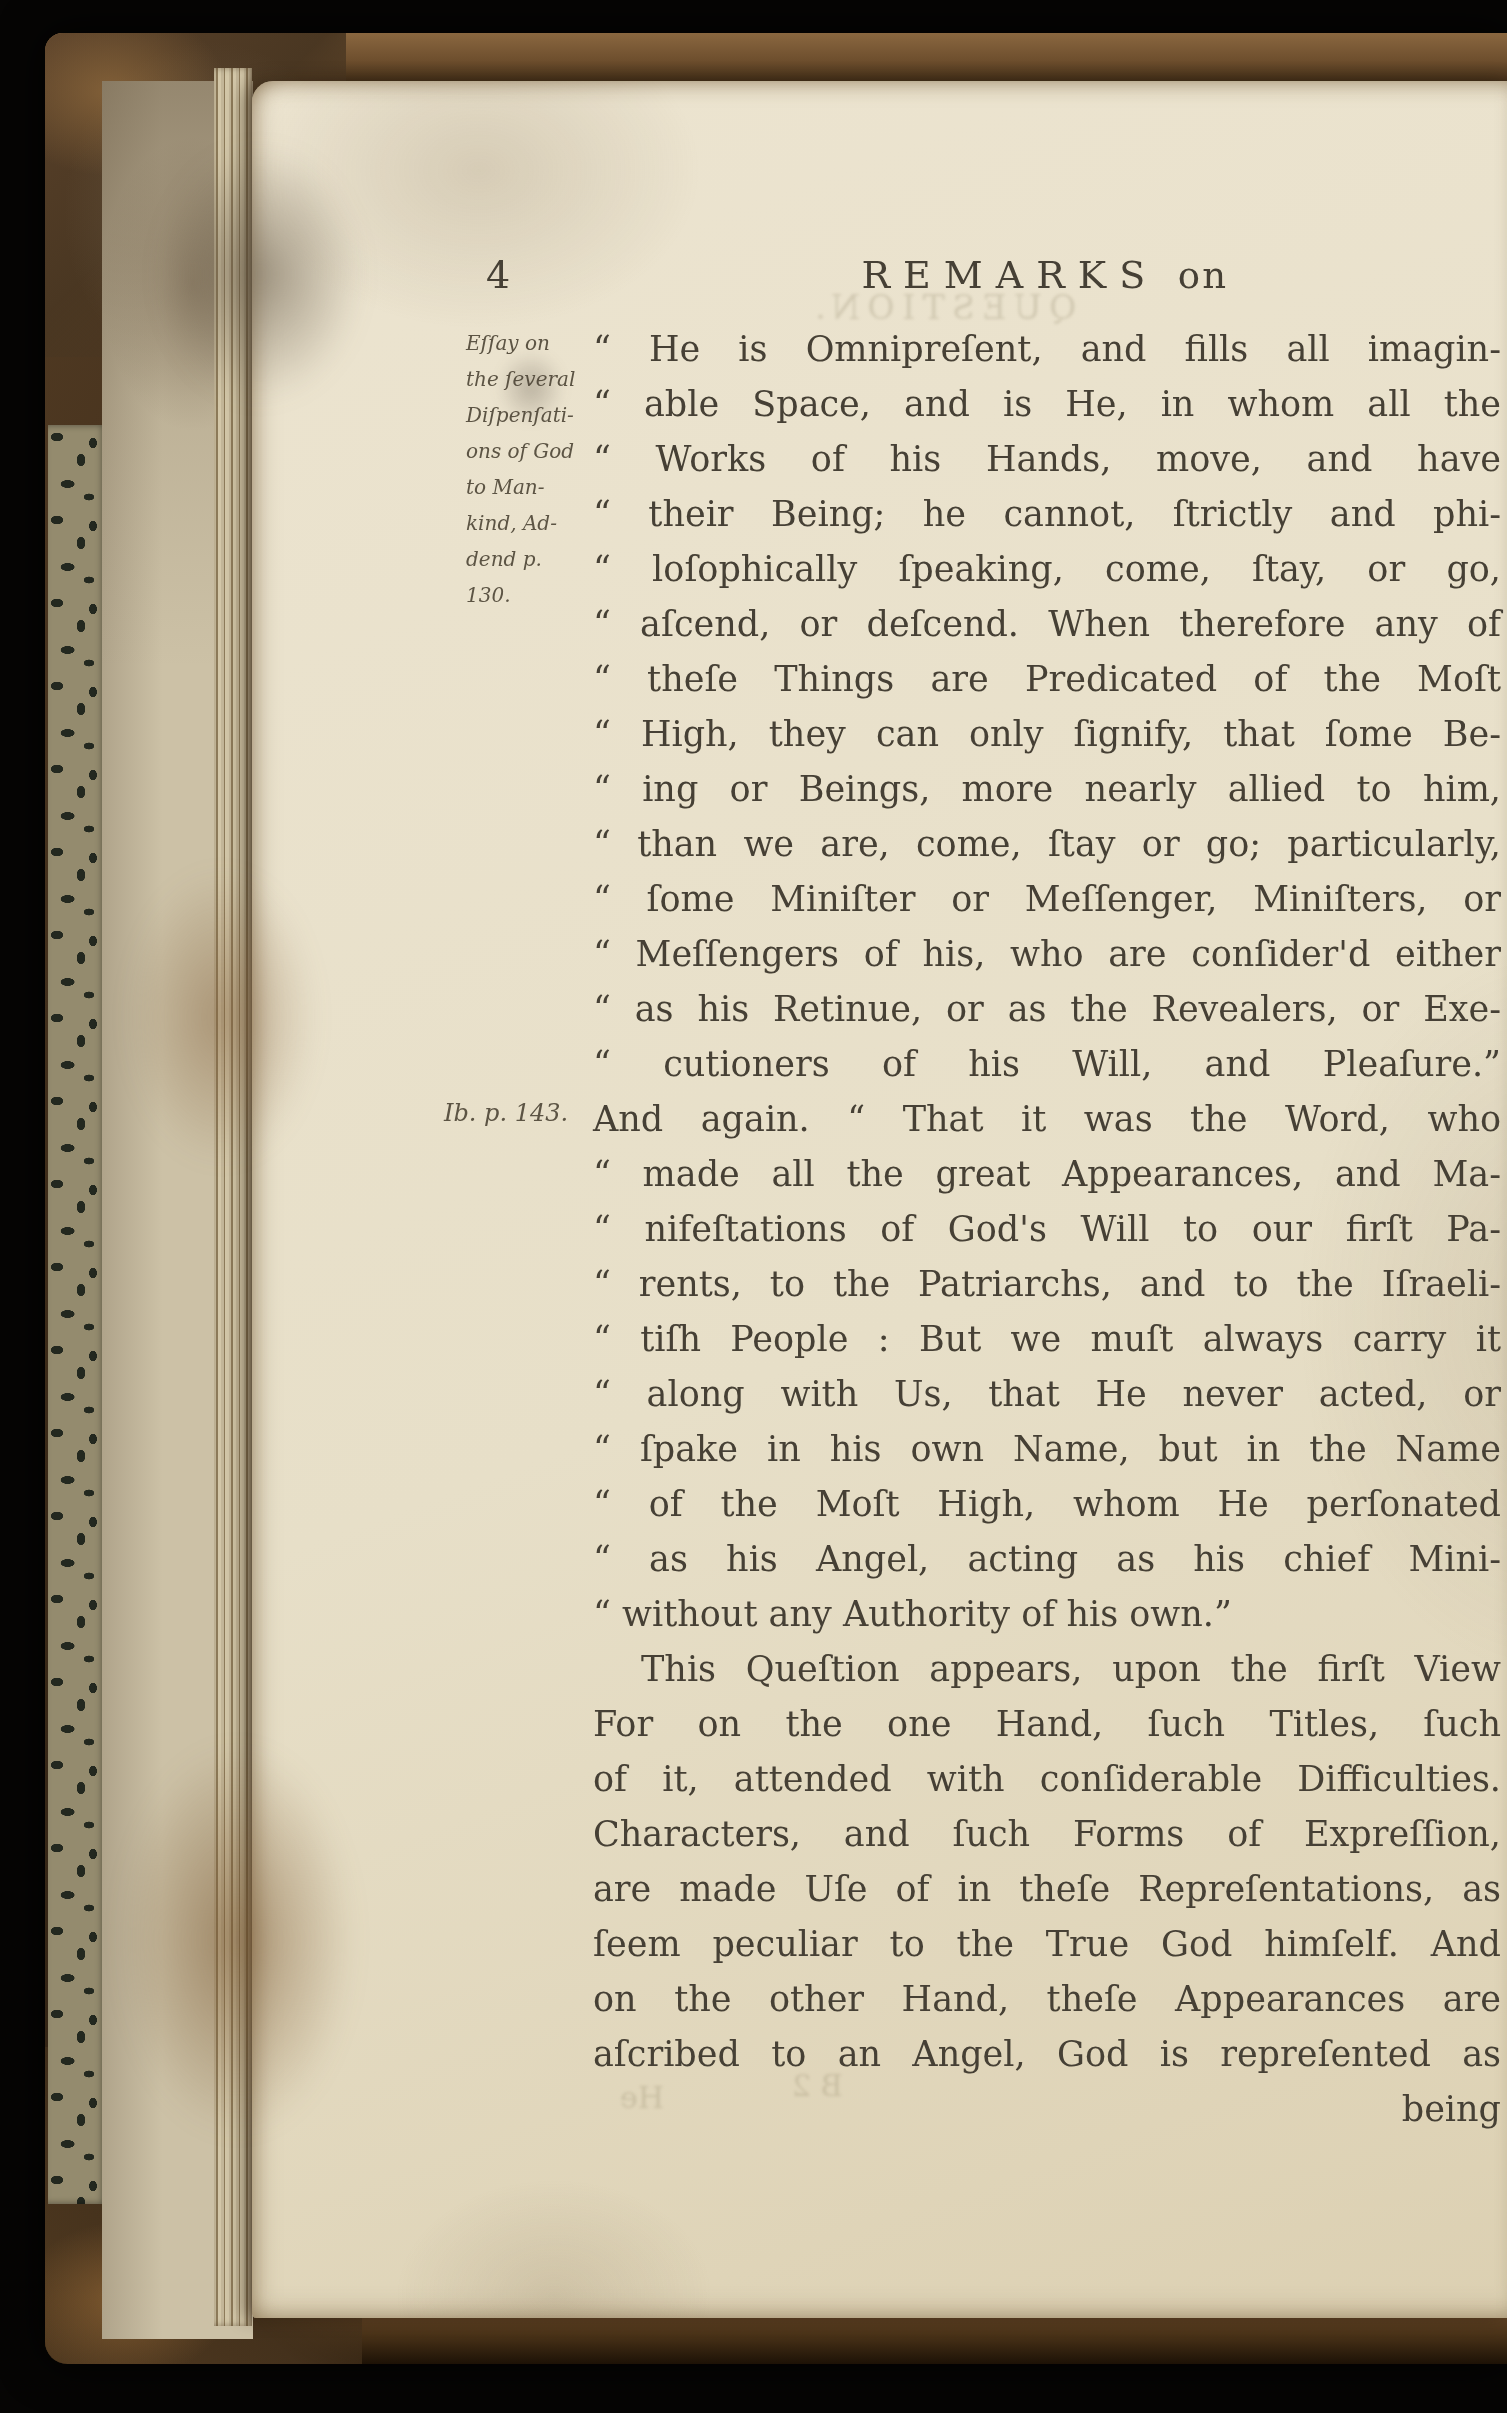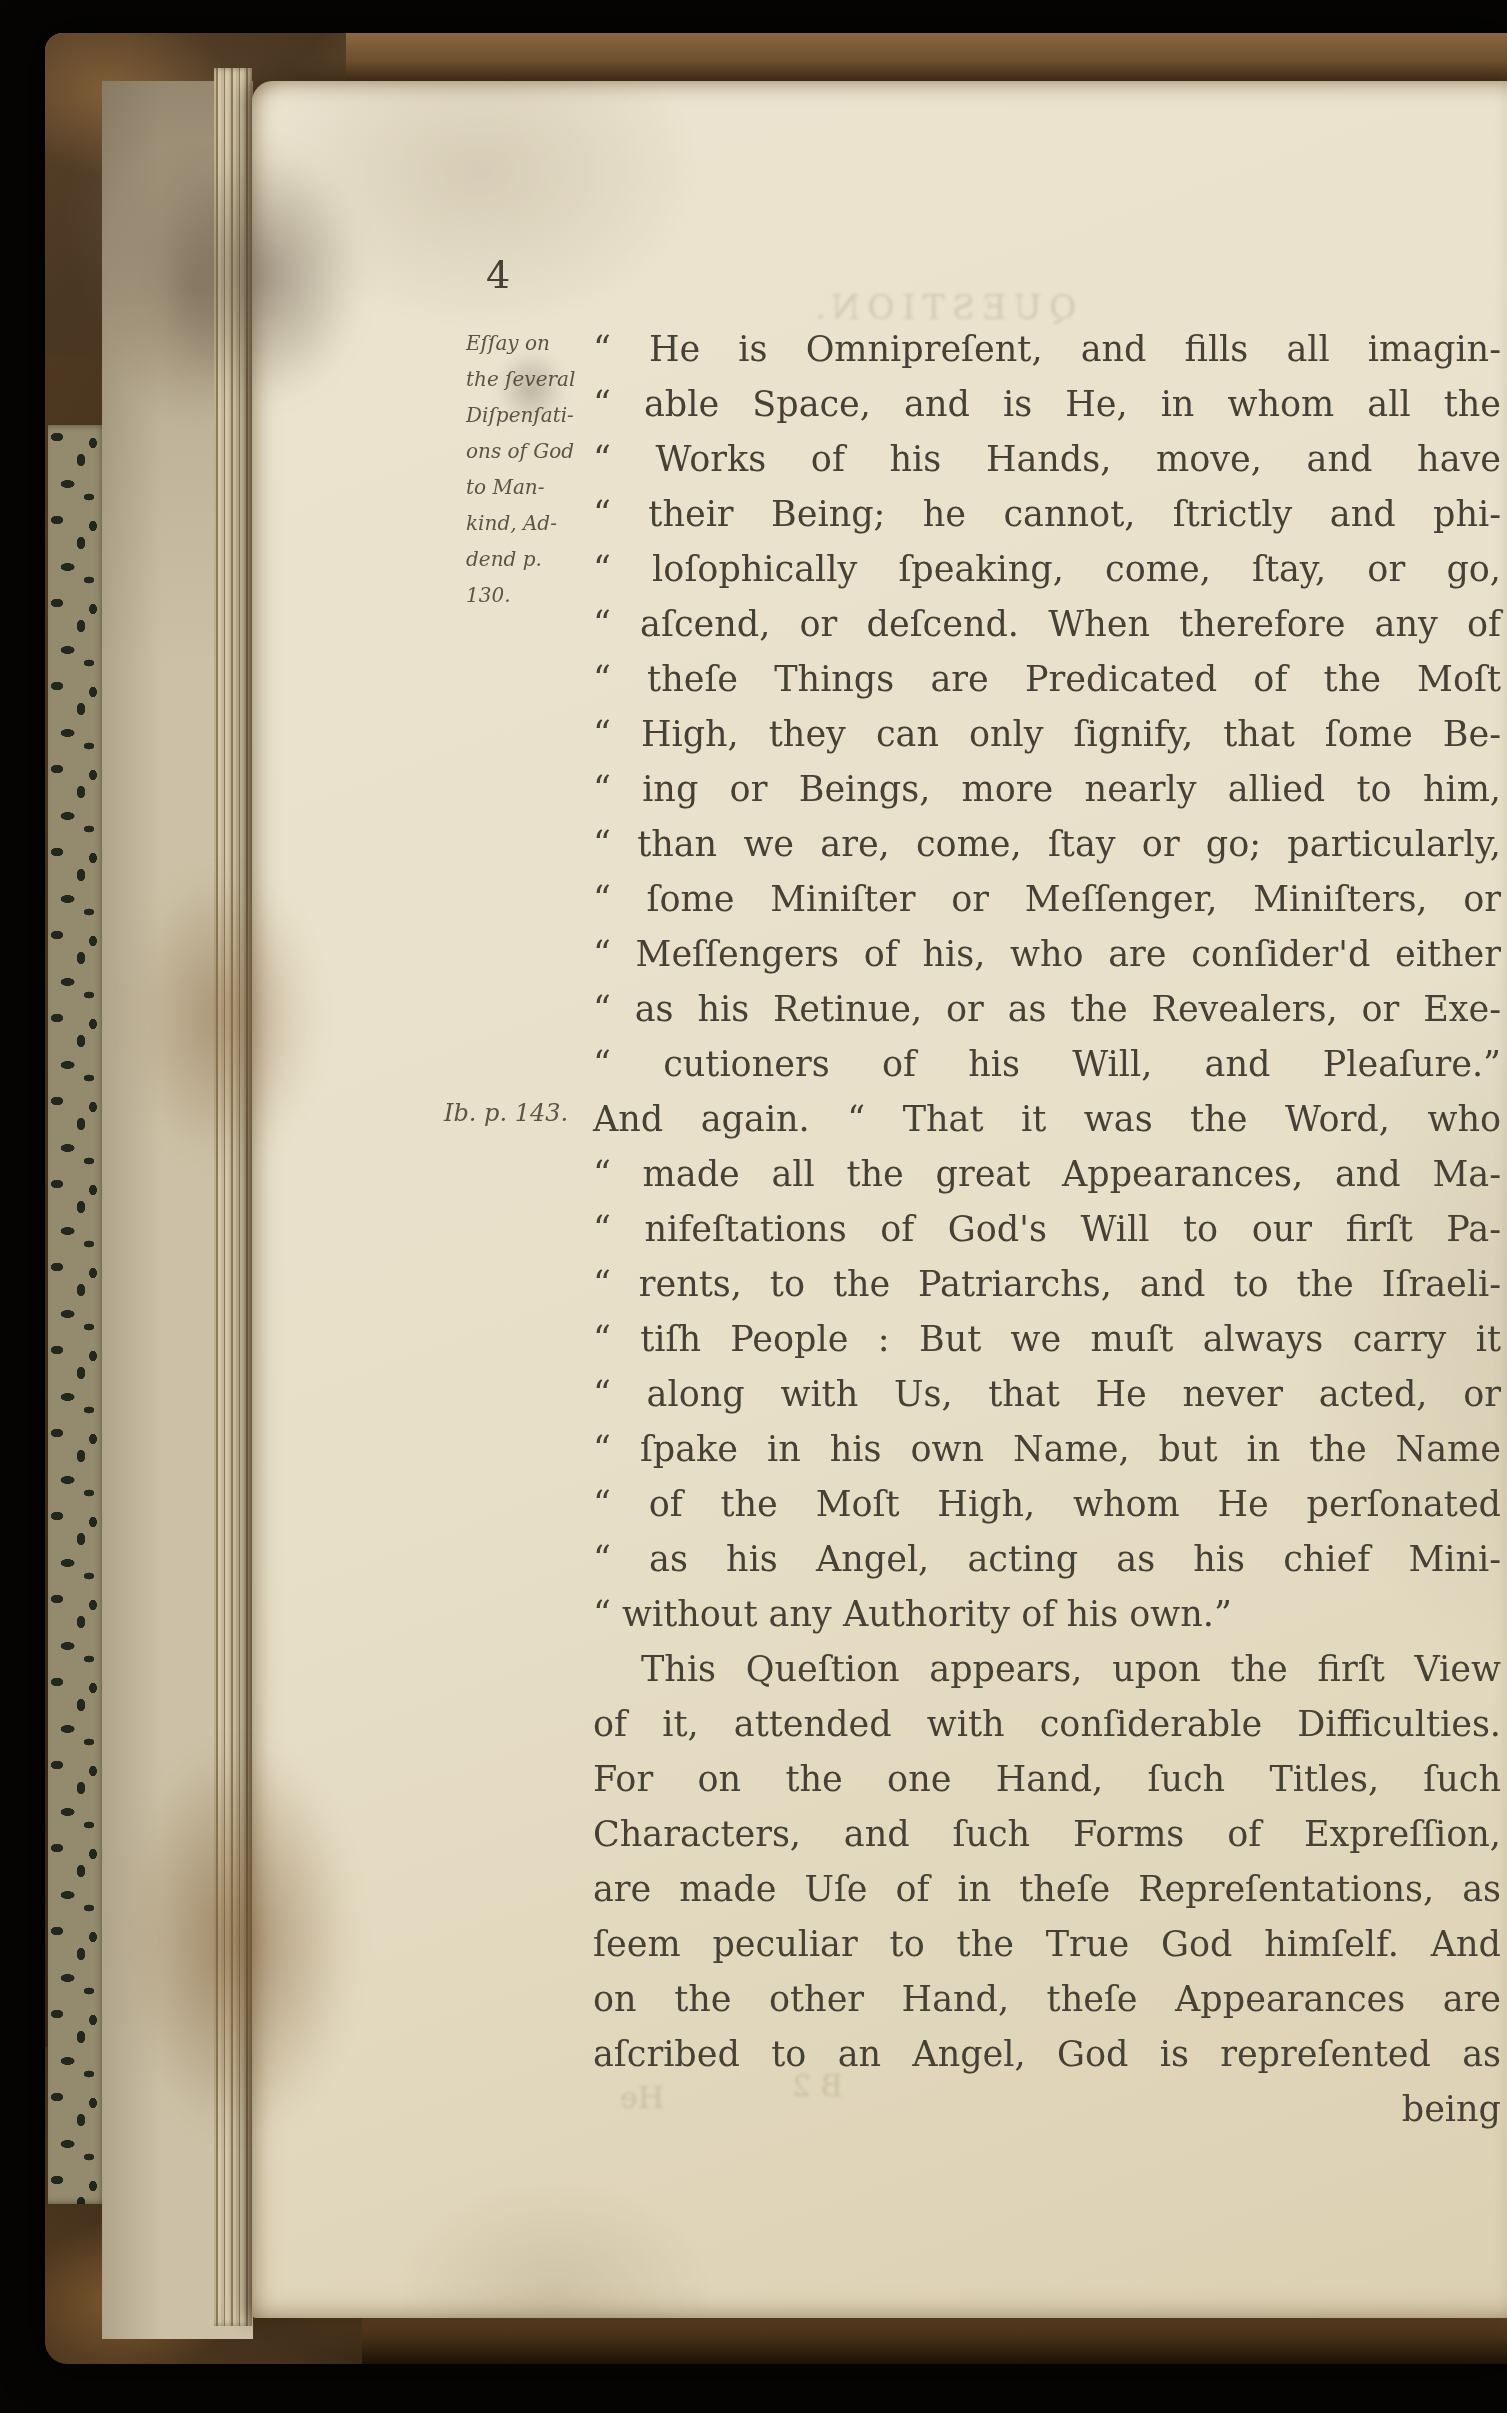--- a/index.html
+++ b/index.html
@@ -100,20 +100,23 @@
     <div class="leather-bottom"></div>
     <div class="corner-tl"></div>
     <div class="corner-bl"></div>
     <div class="marble-strip"></div>
     <div class="endpaper"></div>
     <div class="page-edges"></div>
 
     <div class="page">
       <div class="pagenum">4</div>
 
+      <div class="header">
+        <span class="caps">REMARKS</span><span class="small">on</span>
+      </div>
 
       <div class="note-1">
 
       <div class="note-line">Eſſay on</div>
           <div class="note-line">the ſeveral</div>
           <div class="note-line">Diſpenſati-</div>
           <div class="note-line">ons of God</div>
           <div class="note-line">to Man-</div>
           <div class="note-line">kind, Ad-</div>
           <div class="note-line">dend p.</div>
@@ -145,22 +148,22 @@
           <div class="line">“ made all the great Appearances, and Ma-</div>
           <div class="line">“ nifeſtations of God's Will to our firſt Pa-</div>
           <div class="line">“ rents, to the Patriarchs, and to the Iſraeli-</div>
           <div class="line">“ tiſh People :  But we muſt always carry it</div>
           <div class="line">“ along with Us, that He never acted, or</div>
           <div class="line">“ ſpake in his own Name, but in the Name</div>
           <div class="line">“ of the Moſt High, whom He perſonated</div>
           <div class="line">“ as his Angel, acting as his chief Mini-</div>
           <div class="line line--s">“ without any Authority of his own.”</div>
           <div class="line line--i">This Queſtion appears, upon the firſt View</div>
+          <div class="line">For on the one Hand, ſuch Titles, ſuch</div>
           <div class="line">of it, attended with conſiderable Difficulties.</div>
-          <div class="line">For on the one Hand, ſuch Titles, ſuch</div>
           <div class="line">Characters, and ſuch Forms of Expreſſion,</div>
           <div class="line">are made Uſe of in theſe Repreſentations, as</div>
           <div class="line">ſeem peculiar to the True God himſelf. And</div>
           <div class="line">on the other Hand, theſe Appearances are</div>
           <div class="line">aſcribed to an Angel, God is repreſented as</div>
           <div class="line line--c">being</div>
         </div>
 
       <div class="ghost ghost-header">QUESTION.</div>
       <div class="ghost ghost-sig">B 2</div>

